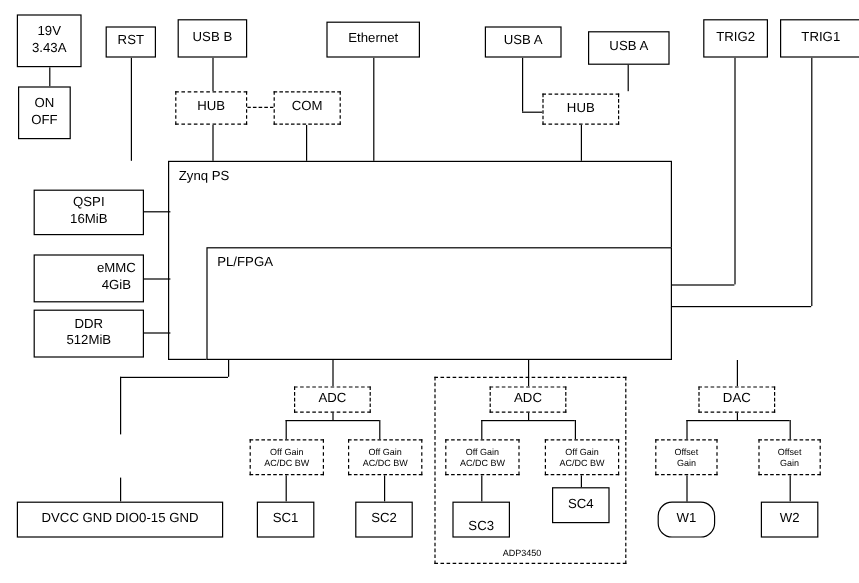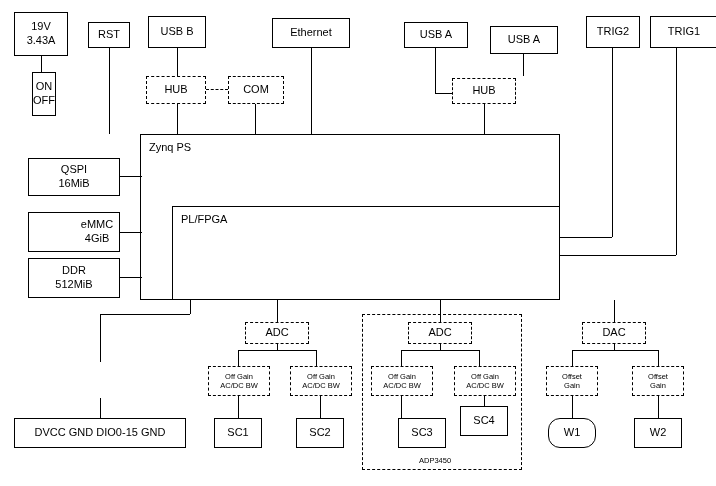--- a/index.html
+++ b/index.html
@@ -141,21 +141,21 @@
   <div class="line v" style="left:658px; top:396px; height:22px;"></div>
 
   <div class="box dashed container nofill" style="left:362px; top:314px; width:160px; height:156px;"></div>
   <div class="caption" style="left:419px; top:456px;">ADP3450</div>
 
   <div class="box" style="left:14px; top:12px; width:54px; height:44px;">
     <span class="ln">19V</span>
     <span class="ln">3.43A</span>
   </div>
 
-  <div class="box" style="left:32px; top:72px; width:24px; height:44px;">
+  <div class="box" style="left:15px; top:72px; width:44px; height:44px;">
     <span class="ln">ON</span>
     <span class="ln">OFF</span>
   </div>
 
   <div class="box" style="left:88px; top:22px; width:42px; height:26px;">
     <span class="ln">RST</span>
   </div>
 
   <div class="box" style="left:272px; top:18px; width:78px; height:30px;">
     <span class="ln">Ethernet</span>
@@ -264,21 +264,21 @@
   </div>
 
   <div class="box" style="left:214px; top:418px; width:48px; height:30px;">
     <span class="ln">SC1</span>
   </div>
 
   <div class="box" style="left:296px; top:418px; width:48px; height:30px;">
     <span class="ln">SC2</span>
   </div>
 
-  <div class="box" style="left:398px; top:418px; width:48px; height:30px;">
+  <div class="box" style="left:377px; top:418px; width:48px; height:30px;justify-content:flex-end;">
     <span class="ln">SC3</span>
   </div>
 
   <div class="box" style="left:460px; top:406px; width:48px; height:30px;">
     <span class="ln">SC4</span>
   </div>
 
   <div class="box" style="left:548px; top:418px; width:48px; height:30px;border-radius:12px;">
     <span class="ln">W1</span>
   </div>

